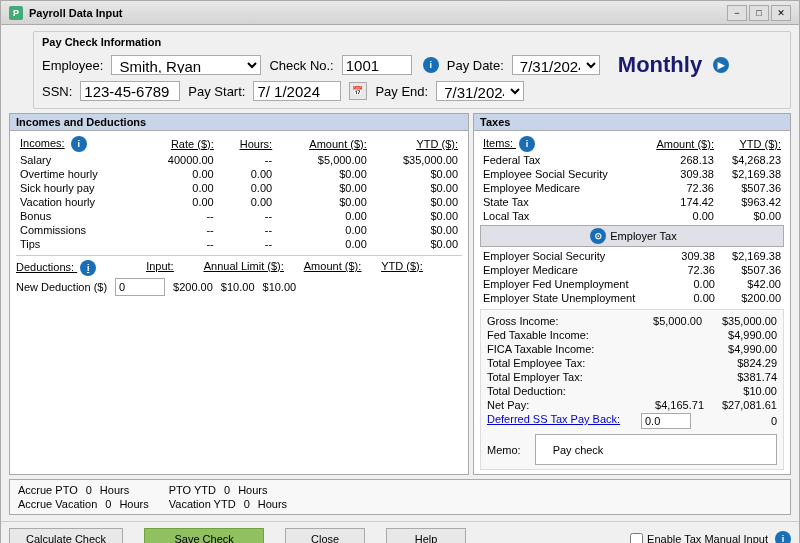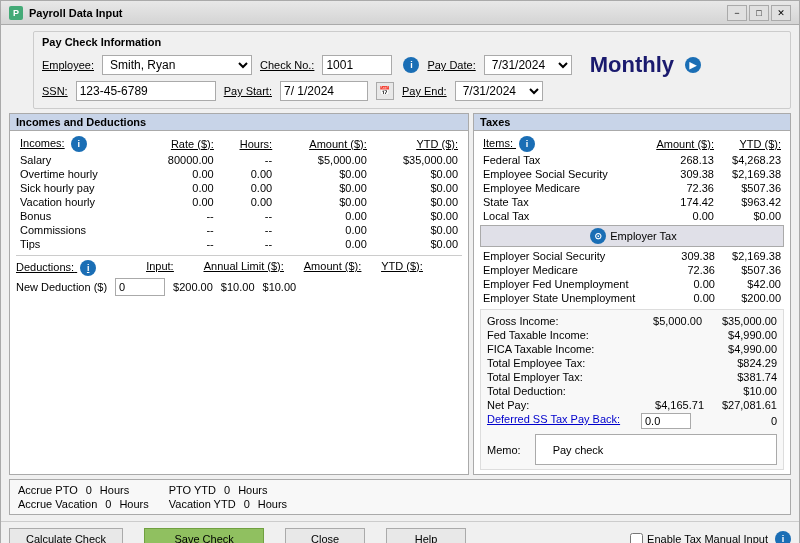--- a/index.html
+++ b/index.html
@@ -89,28 +89,27 @@
     .pay-check-info .section-label {
       margin-bottom: 4px;
     }
     .pay-info-row {
       display: flex;
       align-items: center;
       gap: 8px;
       margin-bottom: 3px;
     }
     .pay-info-row label {
-      font-size: 11px;
-      text-decoration: underline;
+      font-size: 13px;
     }
     .pay-info-row input[type="text"], .pay-info-row select {
       border: 1px solid #aaa;
       background: white;
       padding: 1px 3px;
-      font-size: 12px;
+      font-size: 15px;
       height: 20px;
     }
     .employee-select {
       width: 150px;
     }
     .check-no-input {
       width: 70px;
     }
     .date-input {
       width: 88px;
@@ -389,21 +388,21 @@
         <span class="blue-dot">i</span>
         <label>Pay Date:</label>
         <select class="date-input">
           <option>7/31/2024</option>
         </select>
         <span class="monthly-label">Monthly</span>
         <span class="blue-dot">▶</span>
       </div>
       <div class="pay-info-row">
         <label>SSN:</label>
-        <input type="text" style="width: 140px;" value="123-45-6789">
+        <input type="text" style="width: 100px;" value="123-45-6789">
         <label>Pay Start:</label>
         <input type="text" class="date-input" value="7/ 1/2024" style="">
         <button class="calendar-btn">📅</button>
         <label>Pay End:</label>
         <select class="date-input">
           <option>7/31/2024</option>
         </select>
       </div>
     </div>
 
@@ -421,21 +420,21 @@
                 </th>
                 <th><span class="col-header-label">Rate ($):</span></th>
                 <th><span class="col-header-label">Hours:</span></th>
                 <th><span class="col-header-label">Amount ($):</span></th>
                 <th><span class="col-header-label">YTD ($):</span></th>
               </tr>
             </thead>
             <tbody id="income-tbody">
             <tr>
                   <td>Salary</td>
-                  <td>80000.00</td>
+                  <td>40000.00</td>
                   <td>--</td>
                   <td>$5,000.00</td>
                   <td>$35,000.00</td>
                 </tr>
                 <tr>
                   <td>Overtime hourly</td>
                   <td>0.00</td>
                   <td>0.00</td>
                   <td>$0.00</td>
                   <td>$0.00</td>

